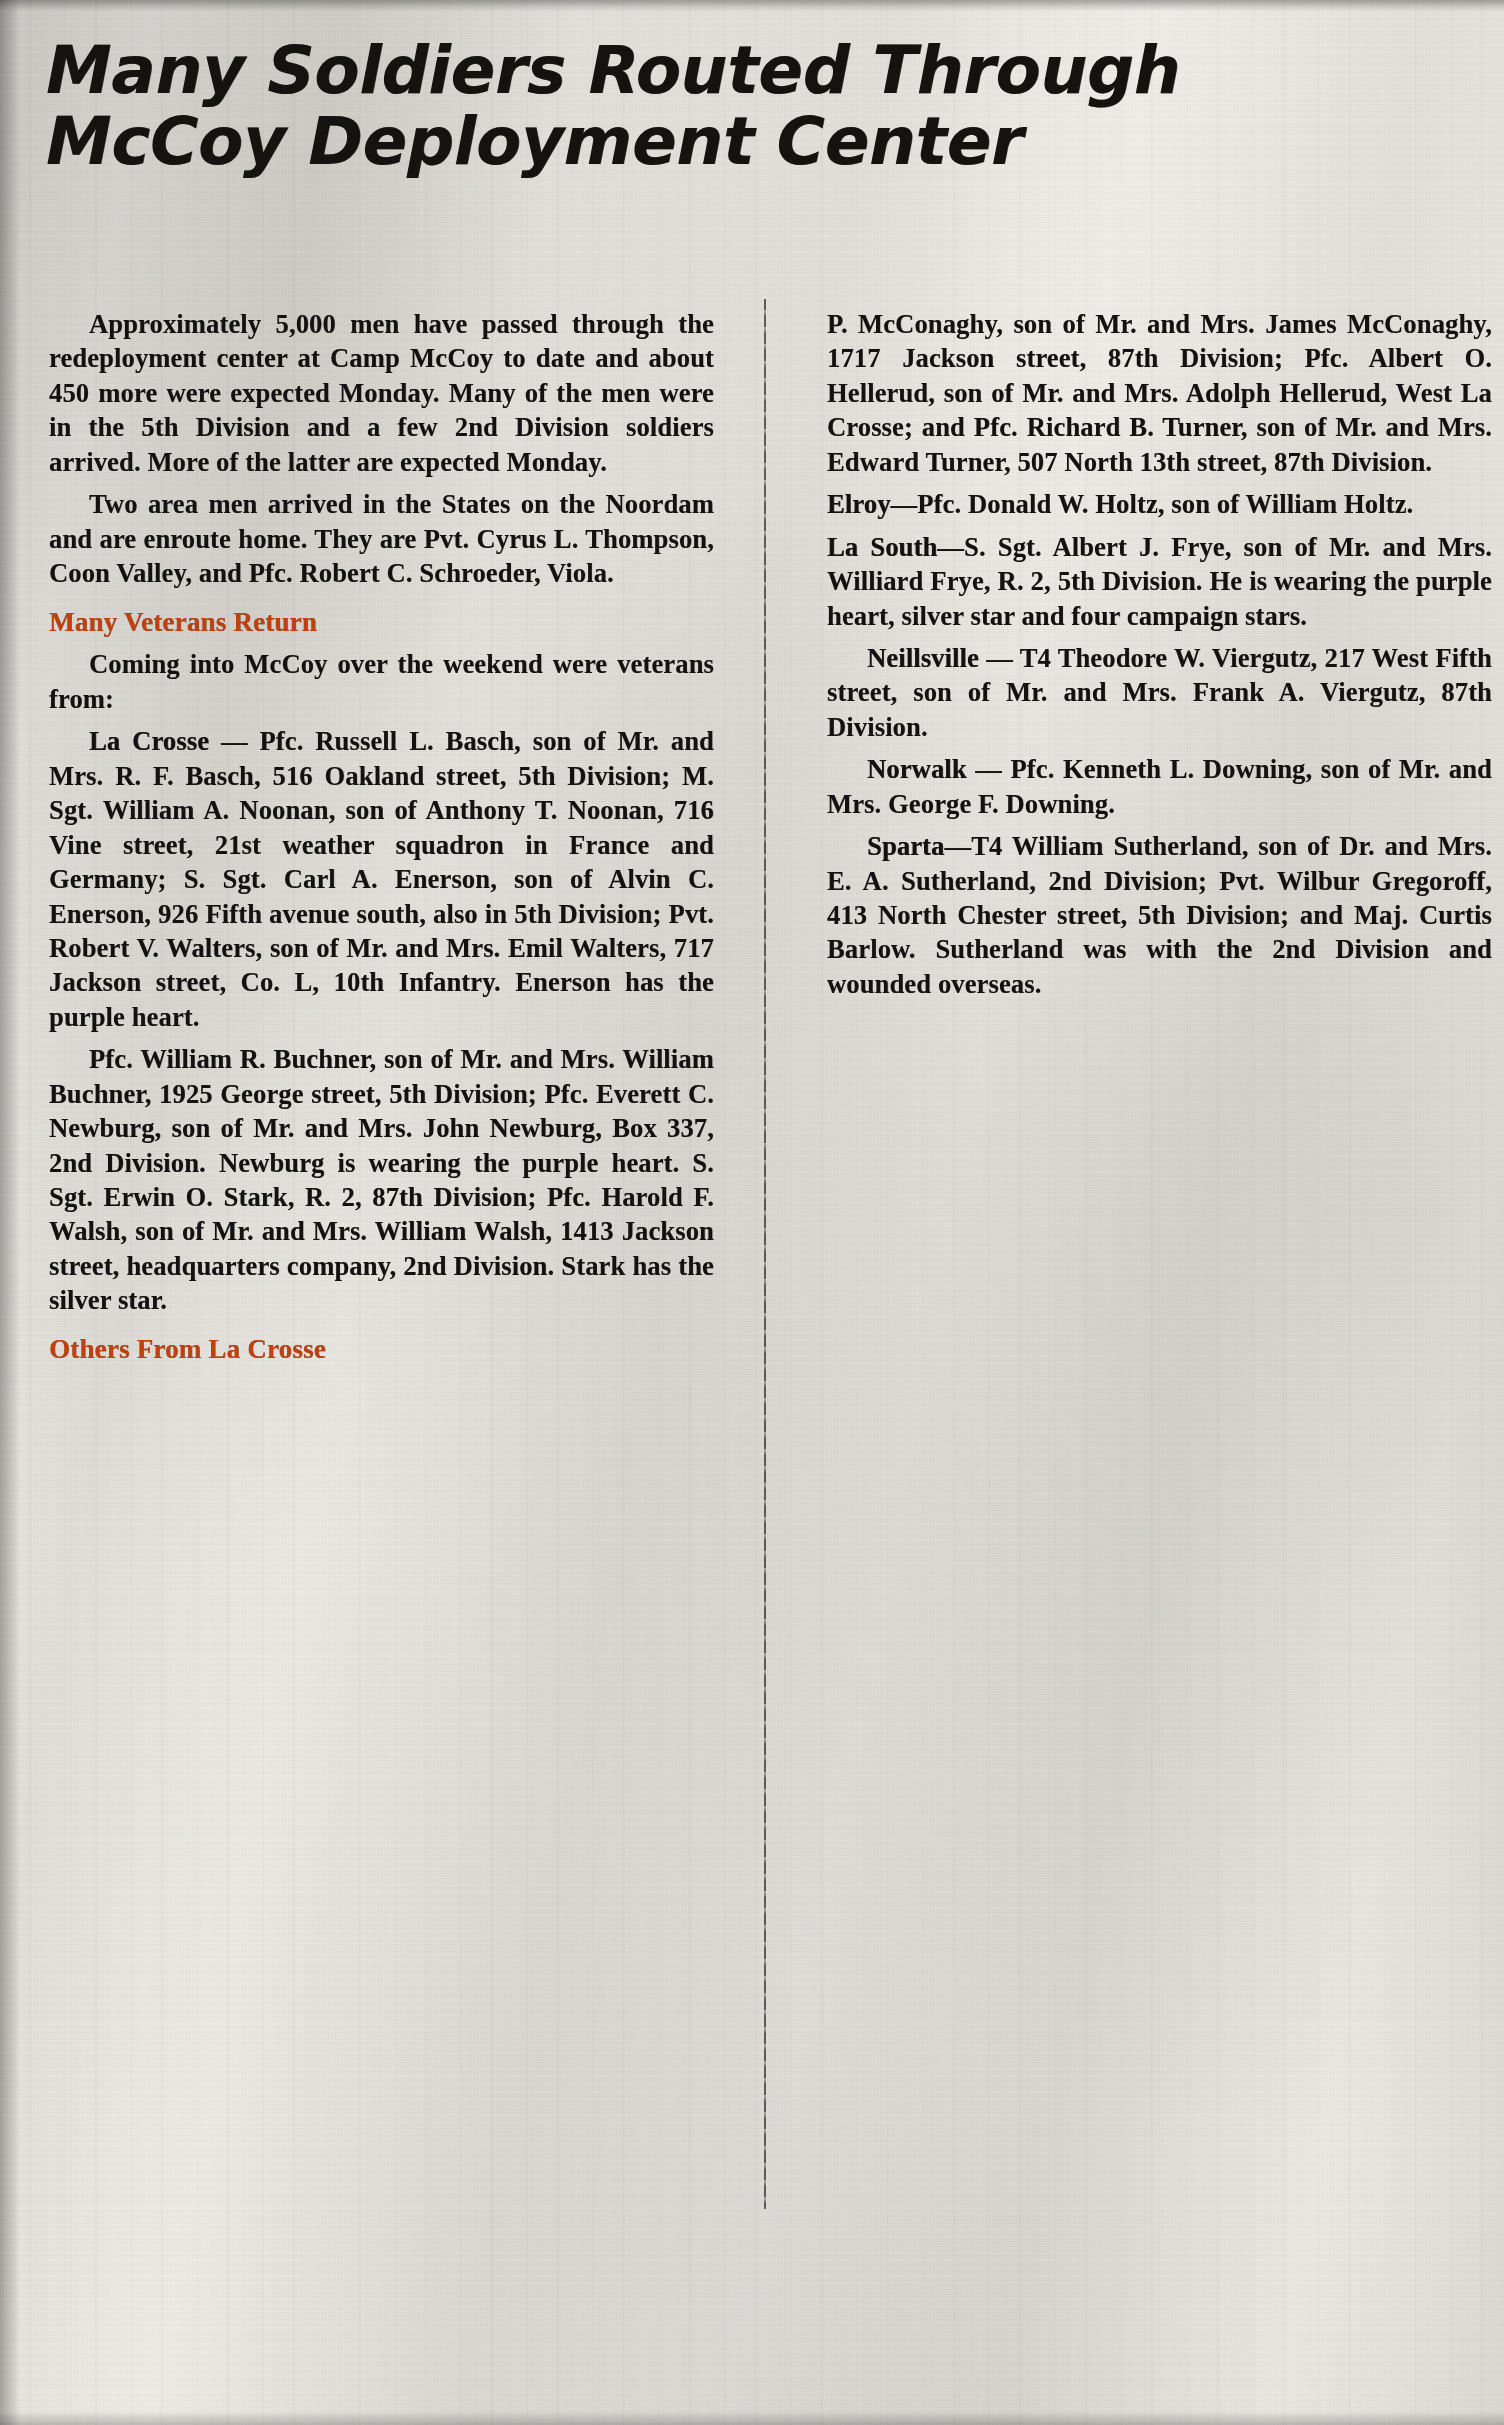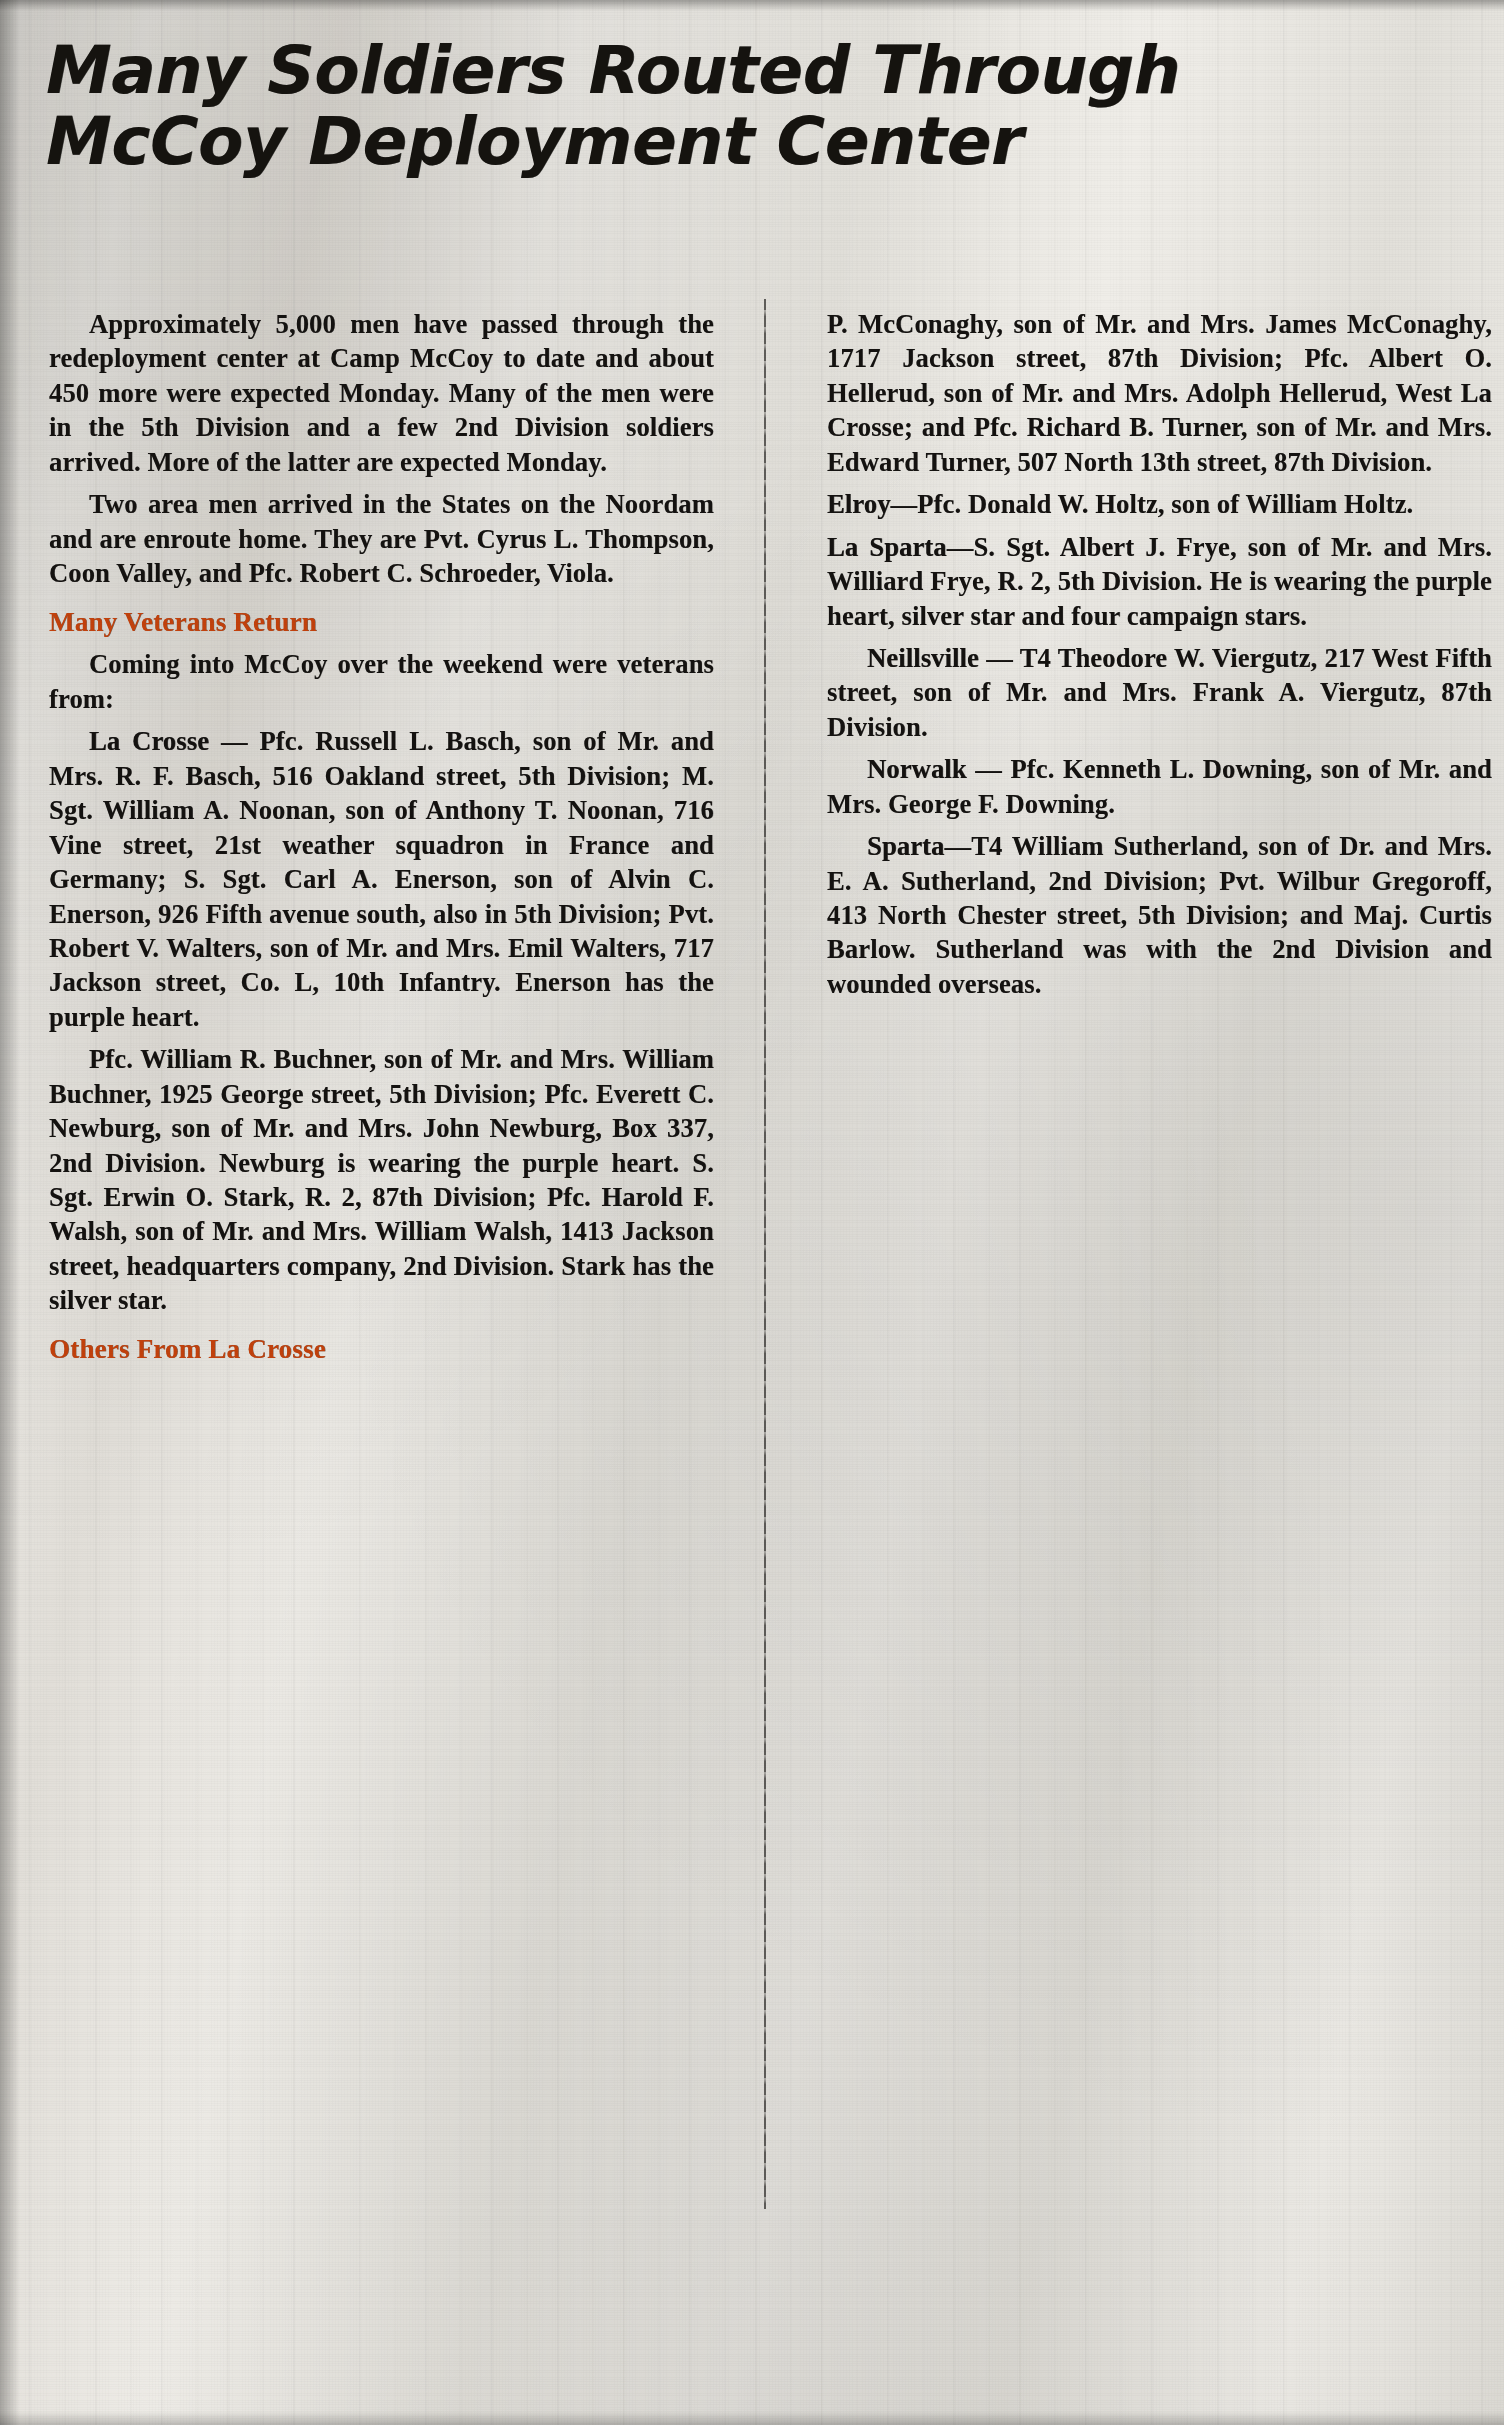--- a/index.html
+++ b/index.html
@@ -200,21 +200,21 @@
 
     <div class="col right">
 
       <p class="para noindent">P. McConaghy, son of Mr. and Mrs. James McConaghy, 1717 Jackson street, 87th Division; Pfc. Albert O. Hellerud, son of Mr. and Mrs. Adolph Hellerud, West La Crosse; and Pfc. Richard B. Turner, son of Mr. and Mrs. Edward Turner, 507 North 13th street, 87th Division.</p>
 
       <p class="para noindent">
         <span class="city">Elroy</span><span>—</span><span>Pfc. Donald W. Holtz, son of William Holtz.</span>
       </p>
 
       <p class="para noindent">
-        <span class="city">La Sparta</span><span>—</span><span>S. Sgt. Albert J. Frye, son of Mr. and Mrs. Williard Frye, R. 2, 5th Division. He is wearing the purple heart, silver star and four campaign stars.</span>
+        <span class="city">La South</span><span>—</span><span>S. Sgt. Albert J. Frye, son of Mr. and Mrs. Williard Frye, R. 2, 5th Division. He is wearing the purple heart, silver star and four campaign stars.</span>
       </p>
 
       <p class="para">
         <span class="city">Neillsville</span><span> — </span><span>T4 Theodore W. Viergutz, 217 West Fifth street, son of Mr. and Mrs. Frank A. Viergutz, 87th Division.</span>
       </p>
 
       <p class="para">
         <span class="city">Norwalk</span><span> — </span><span>Pfc. Kenneth L. Downing, son of Mr. and Mrs. George F. Downing.</span>
       </p>
 

